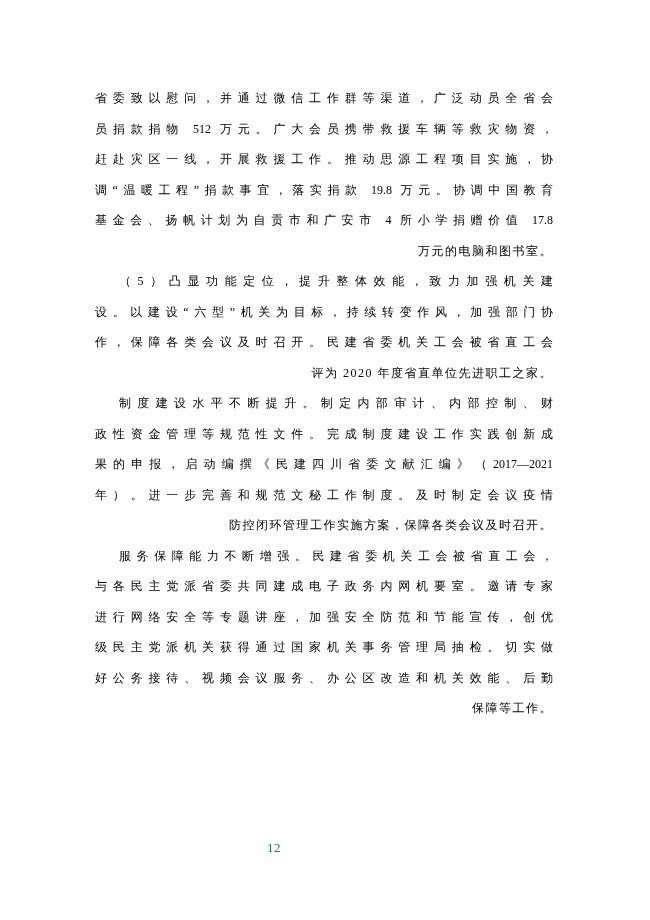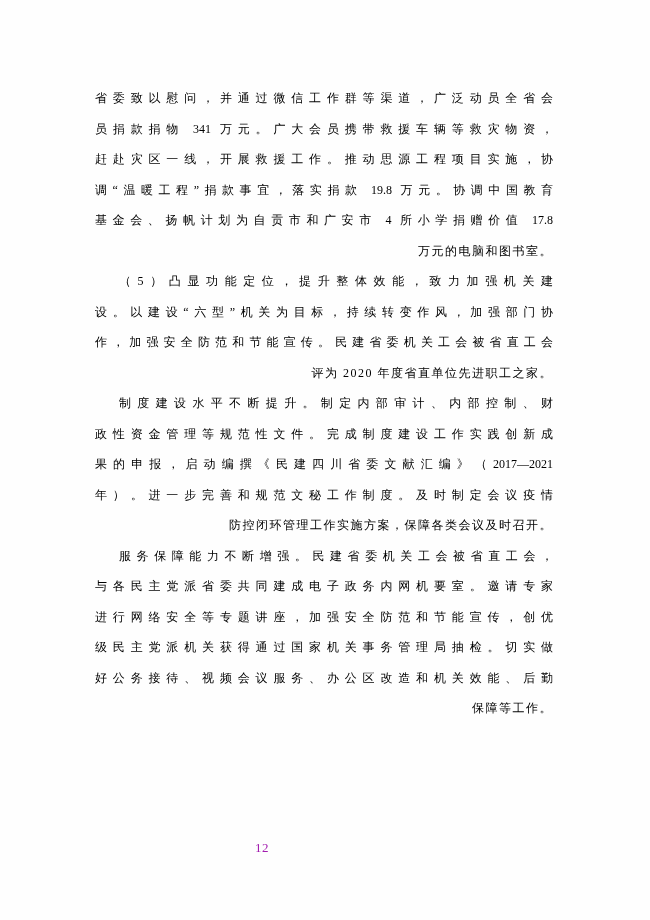--- a/index.html
+++ b/index.html
@@ -33,47 +33,47 @@
     text-align-last: justify;
     white-space: normal;
   }
   .line.end {
     letter-spacing: 1.5px;
     white-space: nowrap;
   }
   .line.indent { text-indent: 2em; }
   .page-number {
     position: absolute;
-    top: 840px; left: 4px;
+    top: 840px; left: 16px;
     width: 516px;
     text-align: center;
     font-size: 13px;
-    color: #a21caf;
+    color: #15803d;
     letter-spacing: 0.5px;
   }
 </style>
 </head>
 <body>
 
 <div class="page">
   <div class="text-block">
 
     <div class="para">
       <div class="line fill">省委致以慰问，并通过微信工作群等渠道，广泛动员全省会</div>
-      <div class="line fill">员捐款捐物 341 万元。广大会员携带救援车辆等救灾物资，</div>
+      <div class="line fill">员捐款捐物 512 万元。广大会员携带救援车辆等救灾物资，</div>
       <div class="line fill">赶赴灾区一线，开展救援工作。推动思源工程项目实施，协</div>
       <div class="line fill">调“温暖工程”捐款事宜，落实捐款 19.8 万元。协调中国教育</div>
       <div class="line fill">基金会、扬帆计划为自贡市和广安市 4 所小学捐赠价值 17.8</div>
       <div class="line end">万元的电脑和图书室。</div>
     </div>
 
     <div class="para">
       <div class="line fill indent">（5）凸显功能定位，提升整体效能，致力加强机关建</div>
       <div class="line fill">设。以建设“六型”机关为目标，持续转变作风，加强部门协</div>
-      <div class="line fill">作，加强安全防范和节能宣传。民建省委机关工会被省直工会</div>
+      <div class="line fill">作，保障各类会议及时召开。民建省委机关工会被省直工会</div>
       <div class="line end">评为 2020 年度省直单位先进职工之家。</div>
     </div>
 
     <div class="para">
       <div class="line fill indent">制度建设水平不断提升。制定内部审计、内部控制、财</div>
       <div class="line fill">政性资金管理等规范性文件。完成制度建设工作实践创新成</div>
       <div class="line fill">果的申报，启动编撰《民建四川省委文献汇编》（2017—2021</div>
       <div class="line fill">年）。进一步完善和规范文秘工作制度。及时制定会议疫情</div>
       <div class="line end">防控闭环管理工作实施方案，保障各类会议及时召开。</div>
     </div>

